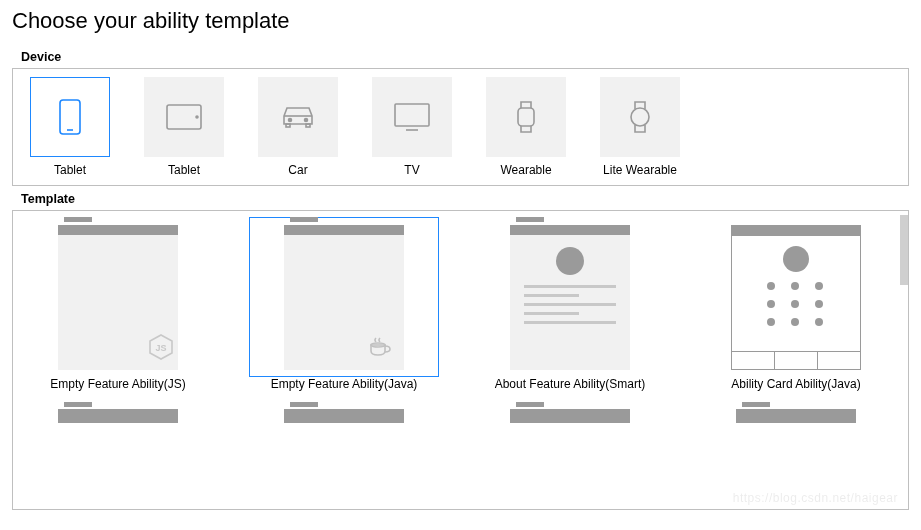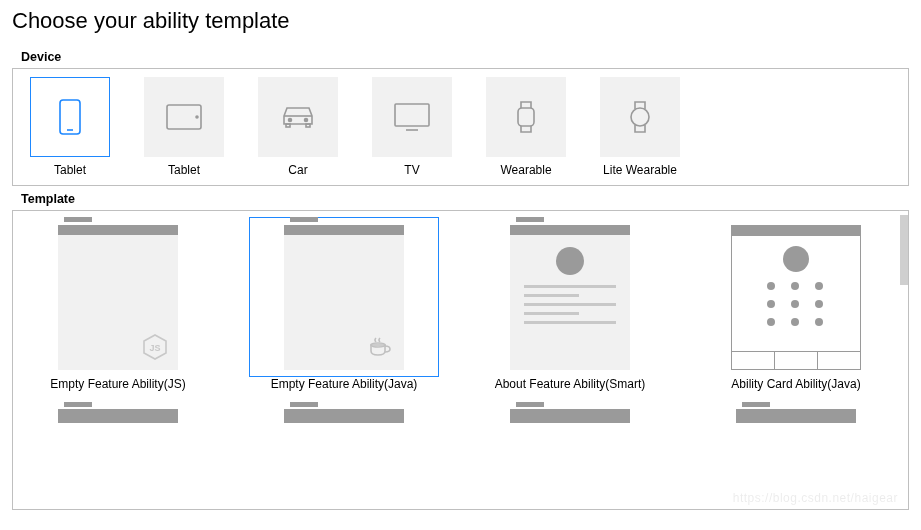--- a/index.html
+++ b/index.html
@@ -110,21 +110,21 @@
   }
   .thumb-bar::before {
     content: "";
     position: absolute;
     left: 6px; top: -8px;
     width: 28px; height: 5px;
     background: #9a9a9a;
   }
   .js-badge {
     position: absolute;
-    right: 10px; bottom: 6px;
+    right: 4px; bottom: 6px;
     font-size: 16px;
     color: #c8c8c8;
     font-weight: 700;
   }
   .java-badge {
     position: absolute;
     right: 12px; bottom: 10px;
   }
   .about-body {
     padding: 12px 14px 0 14px;

